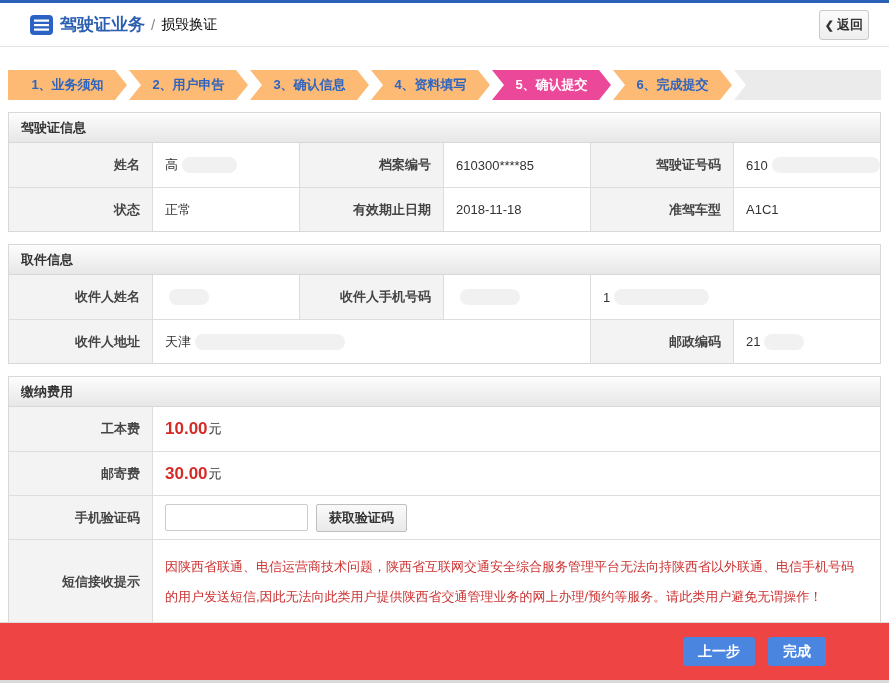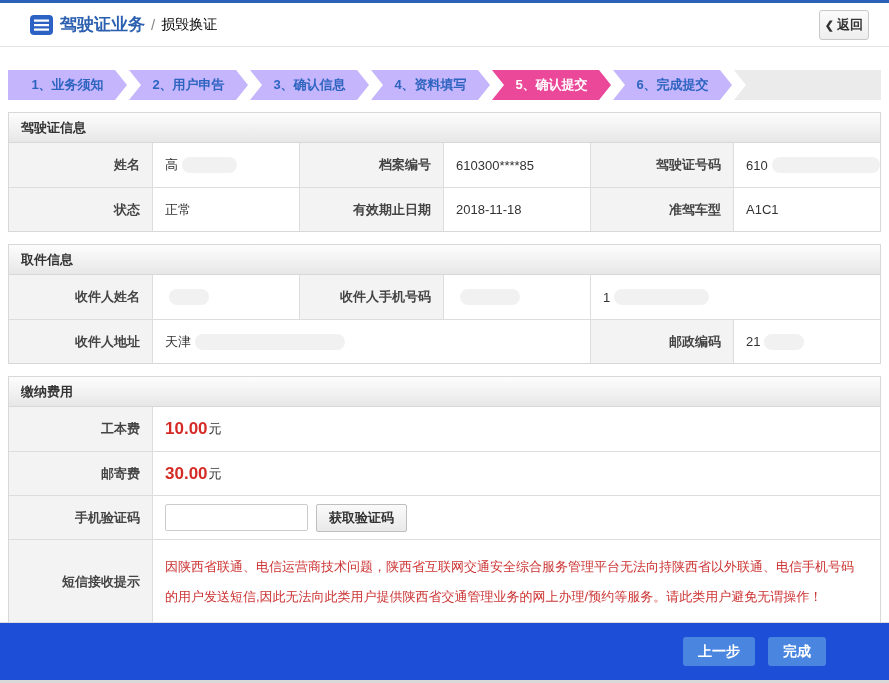--- a/index.html
+++ b/index.html
@@ -10,21 +10,21 @@
 
   .page-header { height: 44px; border-bottom: 1px solid #e4e4e4; display: flex; align-items: center; padding: 0 10px 0 30px; }
   .hdr-icon { width: 23px; height: 20px; margin-right: 7px; display: inline-block; }
   .hdr-title { font-size: 17px; font-weight: bold; color: #2b5fb0; }
   .hdr-sep { font-size: 15px; color: #888; margin: 0 6px; }
   .hdr-sub { font-size: 14px; color: #000000; }
   .back-btn { margin-left: auto; margin-right: 10px; background: linear-gradient(#fbfbfb,#eeeeee); border: 1px solid #c9c9c9; border-radius: 3px; padding: 5px 5px; font-size: 13px; color: #333; font-weight: bold; cursor: pointer; font-family: Liberation Serif, serif; }
   .back-chevron { font-size: 11px; margin-right: 3px; font-weight: bold; }
 
   .steps { margin: 23px 8px 0 8px; display: flex; height: 30px; }
-  .step { flex: 0 0 119px; margin-left: 2px; background: #c4b5fd; color: #2d64c0; font-size: 13px; font-weight: bold; display: flex; align-items: center; justify-content: center;
+  .step { flex: 0 0 119px; margin-left: 2px; background: #fdba74; color: #2d64c0; font-size: 13px; font-weight: bold; display: flex; align-items: center; justify-content: center;
           clip-path: polygon(0 0, calc(100% - 12px) 0, 100% 50%, calc(100% - 12px) 100%, 0 100%, 12px 50%); }
   .step:first-child { margin-left: 0; clip-path: polygon(0 0, calc(100% - 12px) 0, 100% 50%, calc(100% - 12px) 100%, 0 100%); }
   .step.active { background: #ec4899; color: #fff; }
   .step-filler { flex: 1; margin-left: 2px; background: #ebebeb; clip-path: polygon(0 0, 100% 0, 100% 100%, 0 100%, 12px 50%); }
 
   .section { margin: 12px 8px 0 8px; border: 1px solid #d8d8d8; }
   .sec-title { height: 30px; line-height: 29px; padding-left: 12px; font-size: 13px; font-weight: bold; color: #333; background: linear-gradient(#fdfdfd, #e7e7e7); border-bottom: 1px solid #d8d8d8; }
 
   .grid { display: grid; min-height: 44px; }
   .grid + .grid { border-top: 1px solid #ddd; }
@@ -42,21 +42,21 @@
   .fee-amount { color: #d52b27; font-size: 17px; font-weight: bold; }
   .fee-unit { font-size: 13px; color: #333; margin-left: 1px; }
 
   .code-input { width: 143px; height: 27px; border: 1px solid #ccc; border-radius: 2px; padding: 0 6px; font-size: 13px; font-family: inherit; }
   .code-btn { margin-left: 8px; height: 28px; padding: 0 12px; background: linear-gradient(#fafafa,#e9e9e9); border: 1px solid #bfbfbf; border-radius: 2px; font-size: 13px; font-weight: bold; color: #333; cursor: pointer; font-family: inherit; }
 
   .notice-row { min-height: 66px; }
   .notice-text { color: #cc3333; font-size: 13px; line-height: 30px; padding: 8px 14px 8px 0; }
   .notice-row .cell.v { padding-top: 4px; padding-bottom: 4px; }
 
-  .footer { position: absolute; left: 0; right: 0; bottom: 3px; height: 58px; background: #1d4ed8; border-top: 1px solid #ddd; display: flex; align-items: center; justify-content: flex-end; padding-right: 63px; }
+  .footer { position: absolute; left: 0; right: 0; bottom: 3px; height: 58px; background: #ef4444; border-top: 1px solid #ddd; display: flex; align-items: center; justify-content: flex-end; padding-right: 63px; }
   .btn-blue { background: #4a86e0; color: #fff; border: none; border-radius: 3px; height: 29px; padding: 0 15px; font-size: 14px; font-weight: bold; cursor: pointer; font-family: inherit; }
   .btn-blue + .btn-blue { margin-left: 13px; }
   .bottom-edge { position: absolute; left: 0; right: 0; bottom: 0; height: 3px; background: #d9d9d9; }
 </style>
 </head>
 <body>
 
 <div class="top-line"></div>
 
 <div class="page-header">

